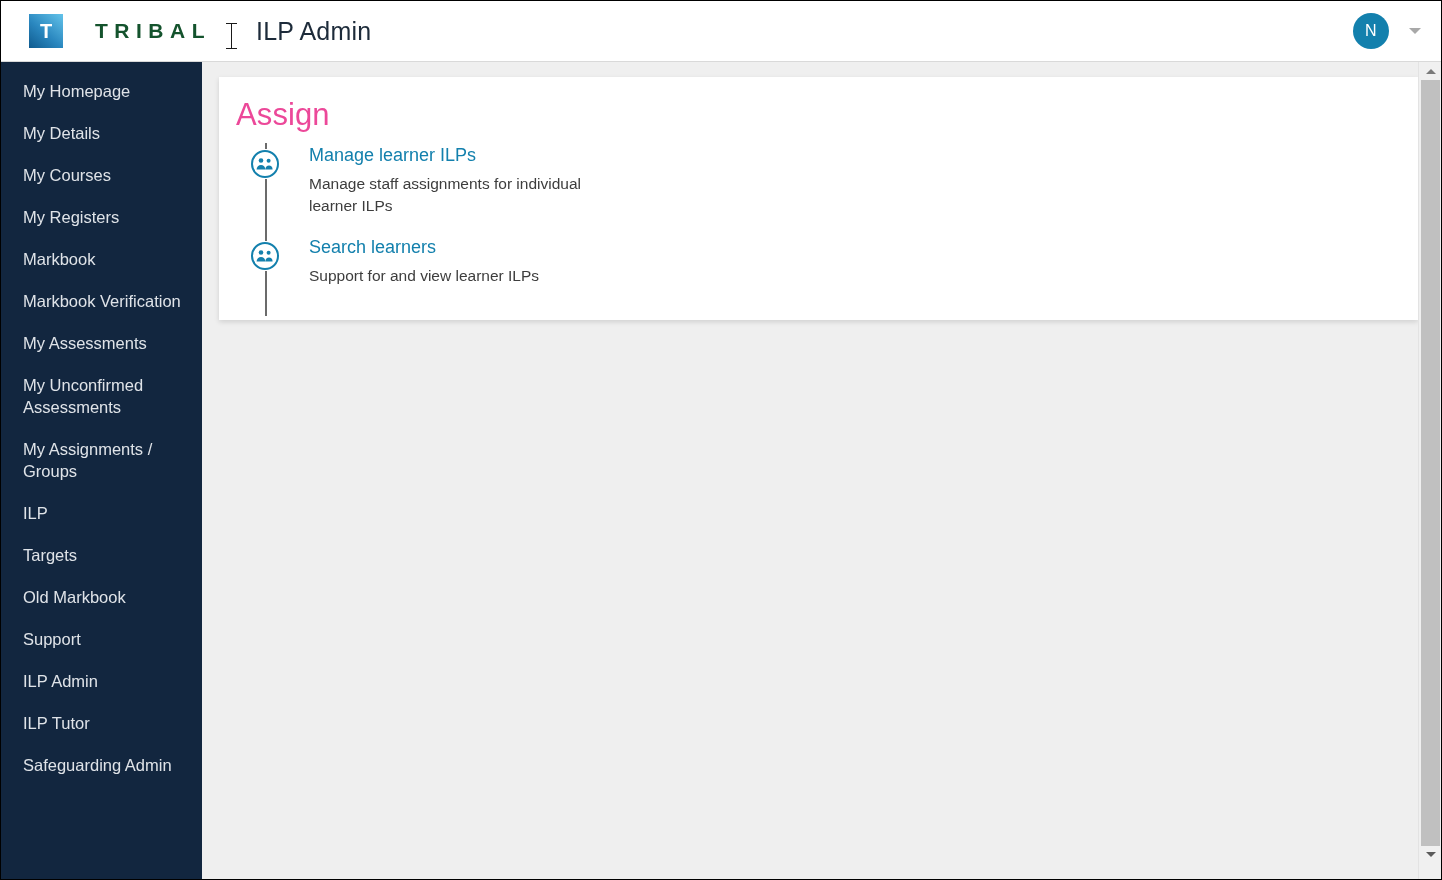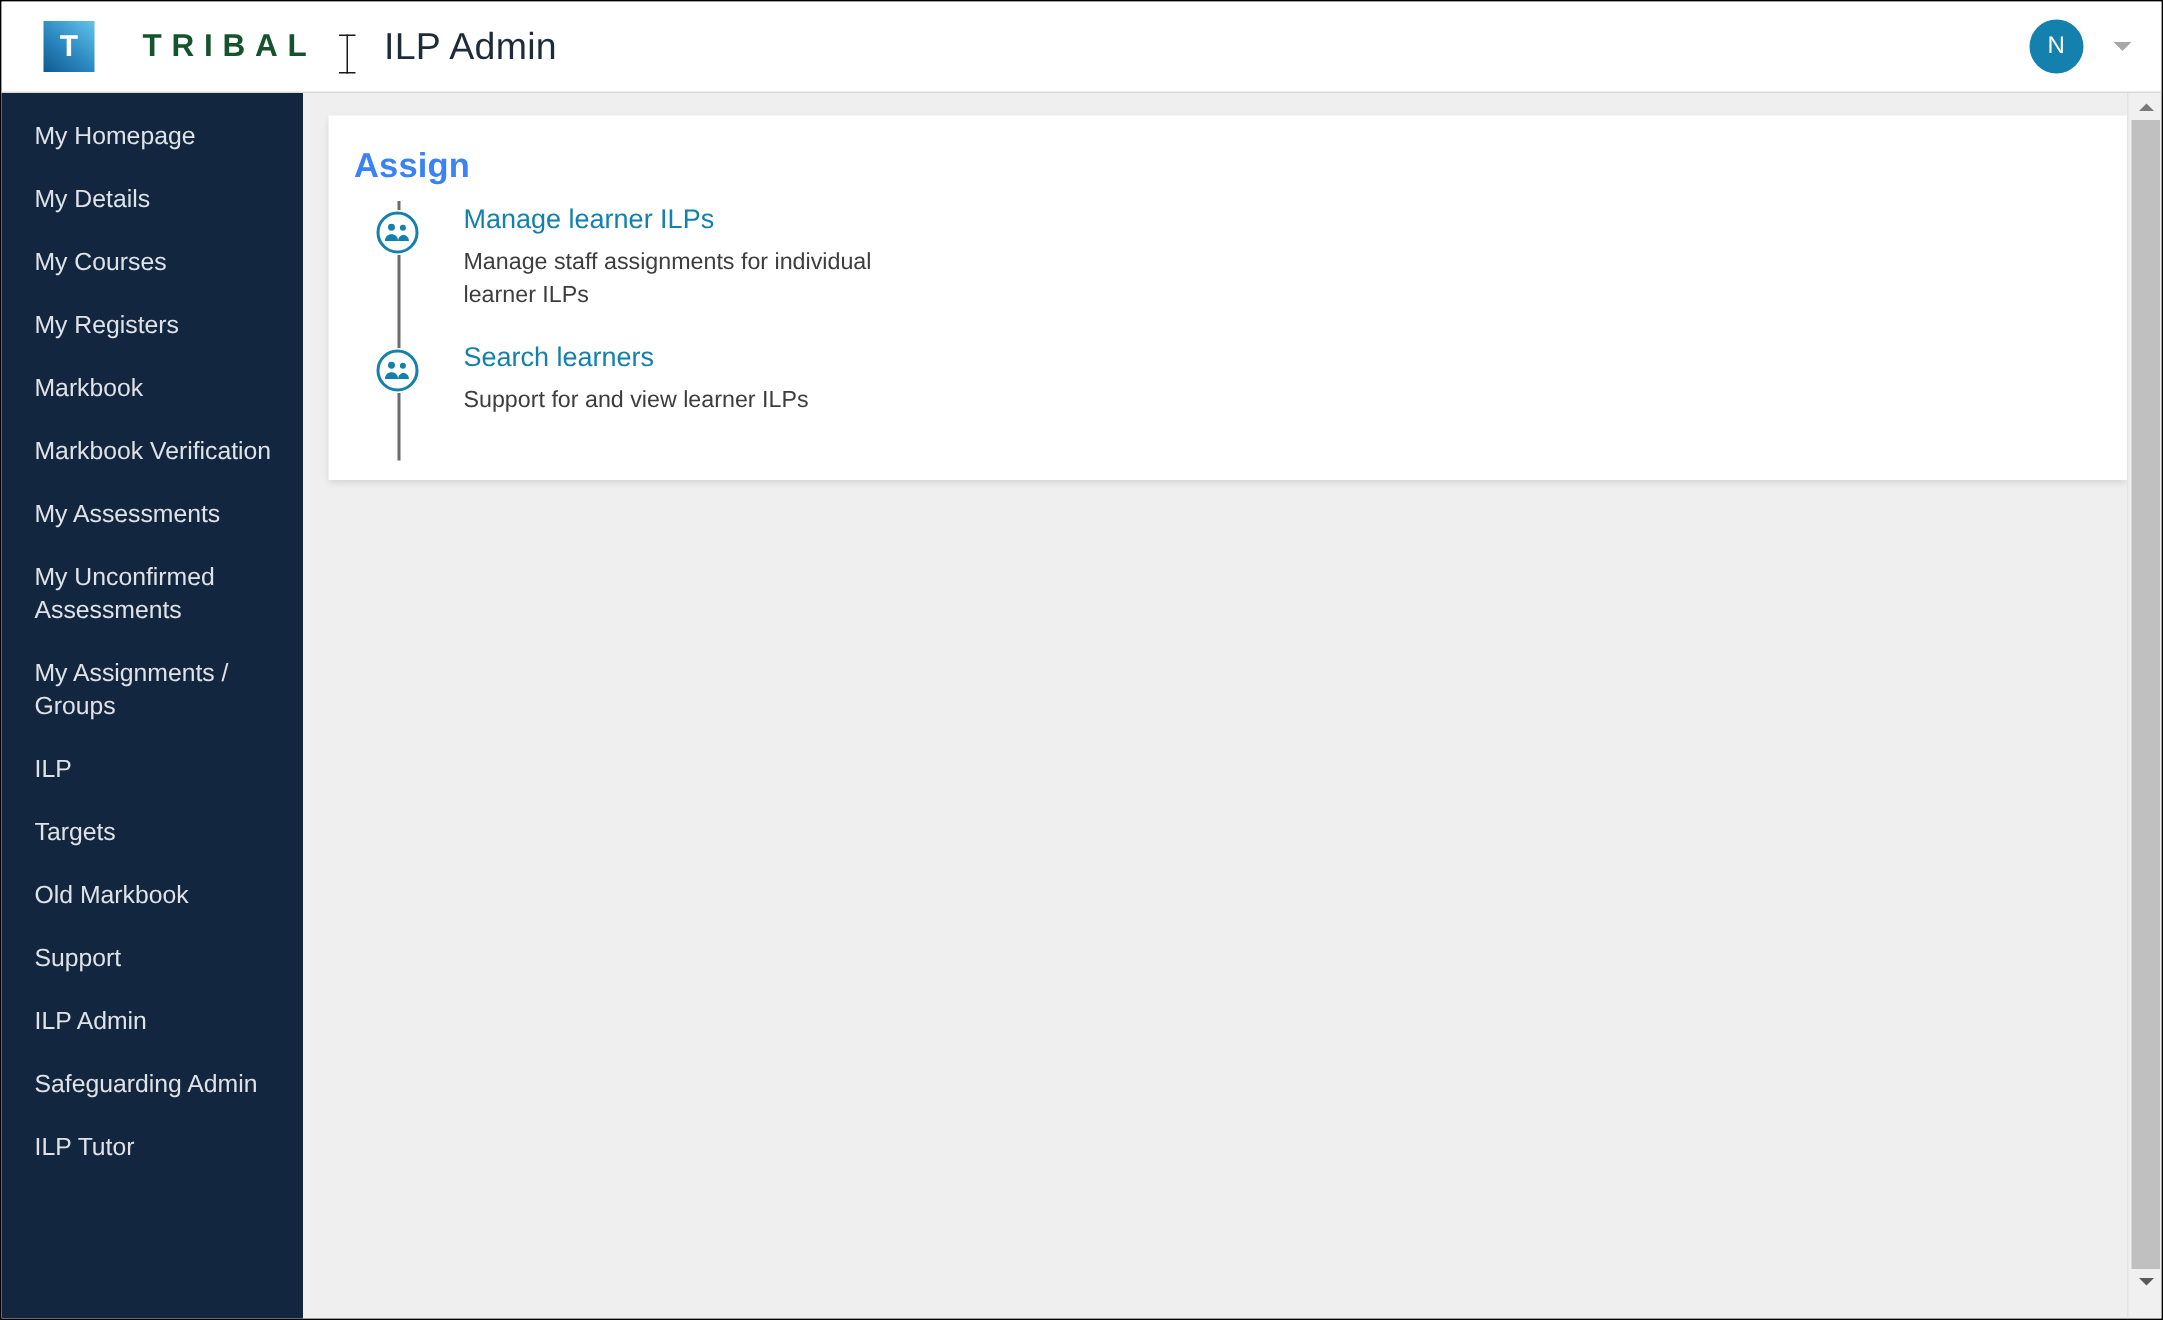--- a/index.html
+++ b/index.html
@@ -166,23 +166,23 @@
     position: absolute;
     left: 17px;
     top: 15px;
     right: 0px;
     height: 243px;
     background: #ffffff;
     box-shadow: 0 2px 5px rgba(0,0,0,0.13);
   }
 
   .card-title {
-    font-size: 23px;
-    color: #3b82f6;
-    font-weight: bold;
+    font-size: 31px;
+    color: #ec4899;
+    font-weight: normal;
     padding: 20px 0 0 17px;
     letter-spacing: 0.1px;
   }
 
   .timeline {
     position: relative;
     margin-top: 10px;
     padding-left: 17px;
   }
 
@@ -309,22 +309,22 @@
     <a class="nav-item">Markbook</a>
     <a class="nav-item">Markbook Verification</a>
     <a class="nav-item">My Assessments</a>
     <a class="nav-item">My Unconfirmed Assessments</a>
     <a class="nav-item">My Assignments / Groups</a>
     <a class="nav-item">ILP</a>
     <a class="nav-item">Targets</a>
     <a class="nav-item">Old Markbook</a>
     <a class="nav-item">Support</a>
     <a class="nav-item">ILP Admin</a>
+    <a class="nav-item">ILP Tutor</a>
     <a class="nav-item">Safeguarding Admin</a>
-    <a class="nav-item">ILP Tutor</a>
   </nav>
 
   <main class="main">
     <section class="card">
       <h2 class="card-title">Assign</h2>
 
       <div class="timeline">
         <div class="timeline-rail"></div>
 
         <div class="tl-item">

